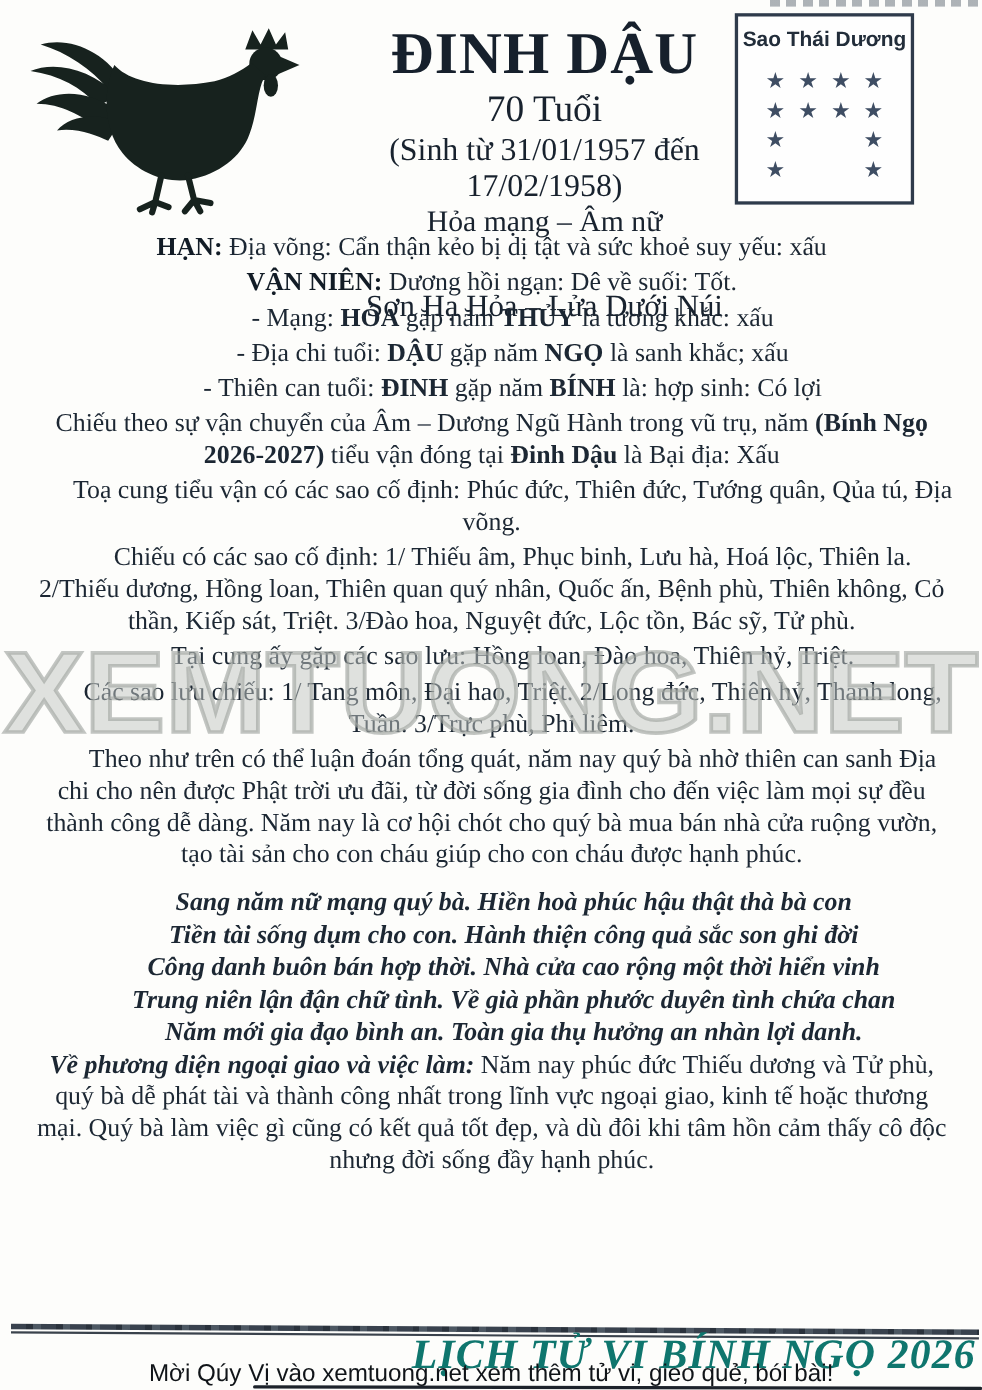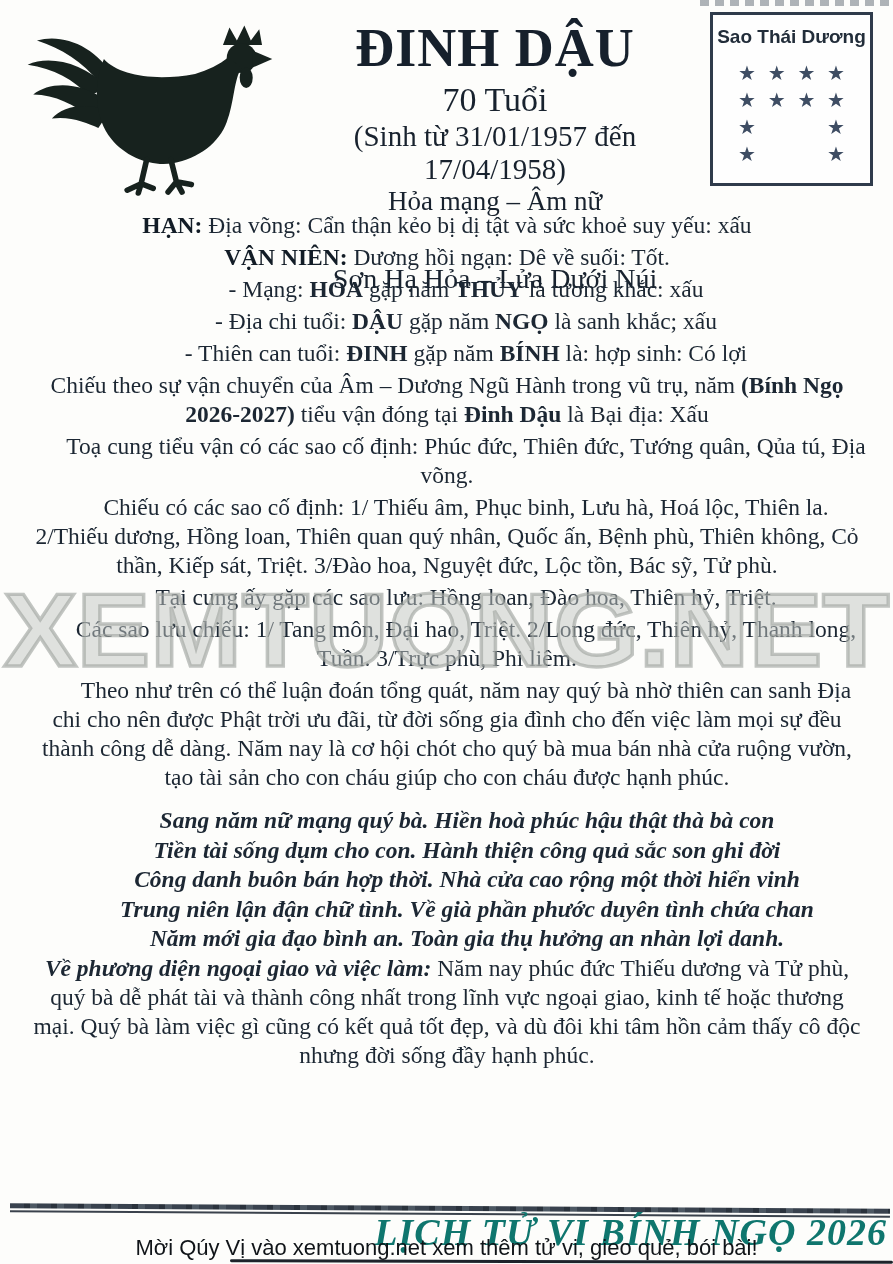--- a/index.html
+++ b/index.html
@@ -18,21 +18,21 @@
   .header-center {
     position:absolute; left:285px; top:16px; width:420px; text-align:center; color:#18222e;
   }
   .h-title  { font-size:54px; font-weight:bold; letter-spacing:1px; line-height:64px; color:#16202c; }
   .h-age    { font-size:34px; line-height:40px; }
   .h-birth  { font-size:29px; line-height:33px; }
   .h-menh   { font-size:27px; line-height:31px; }
   .h-napam  { font-size:28px; line-height:32px;margin-top:46px; }
 
   .starbox {
-    position:absolute; left:710px; top:12px; width:163px; height:174px;
+    position:absolute; left:668px; top:12px; width:163px; height:174px;
     border:3px solid #2f3b4b; box-sizing:border-box; background:#fefefe; z-index:2;
   }
   .starbox-title {
     text-align:center; font-family:"Liberation Sans", sans-serif;
     font-weight:bold; font-size:19px; color:#222d3a; margin-top:11px;
   }
   .star-rows { margin-top:11px; padding:0 25px; }
   .star-row { display:flex; justify-content:space-between; height:27px; align-items:center; }
   .star { font-size:20px; color:#3e4d63; line-height:1; font-family:"DejaVu Sans", sans-serif; }
 
@@ -104,21 +104,21 @@
   </g>
   <g stroke="#17221e" stroke-width="6" stroke-linecap="round" fill="none">
     <path d="M140,150 L134,176 M134,176 L119,183 M134,176 L147,181 M134,176 L131,186"></path>
     <path d="M166,150 L172,174 M172,174 L188,177 M172,174 L163,185 M172,174 L178,185"></path>
   </g>
 </svg>
 
 <div class="header-center">
   <div class="h-title">ĐINH DẬU</div>
   <div class="h-age">70 Tuổi</div>
-  <div class="h-birth">(Sinh từ 31/01/1957 đến 17/04/1958)</div>
+  <div class="h-birth">(Sinh từ 31/01/1957 đến 17/02/1958)</div>
   <div class="h-menh">Hỏa mạng – Âm nữ</div>
   <div class="h-napam">Sơn Hạ Hỏa – Lửa Dưới Núi</div>
 </div>
 
 <div class="starbox">
   <div class="starbox-title">Sao Thái Dương</div>
   <div class="star-rows">
     <div class="star-row">
       <span class="star">★</span>
       <span class="star">★</span>

